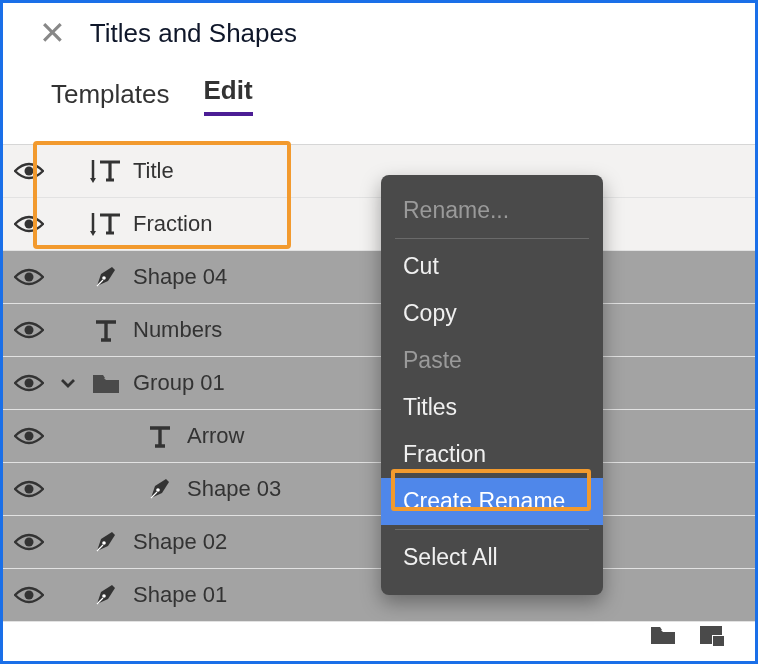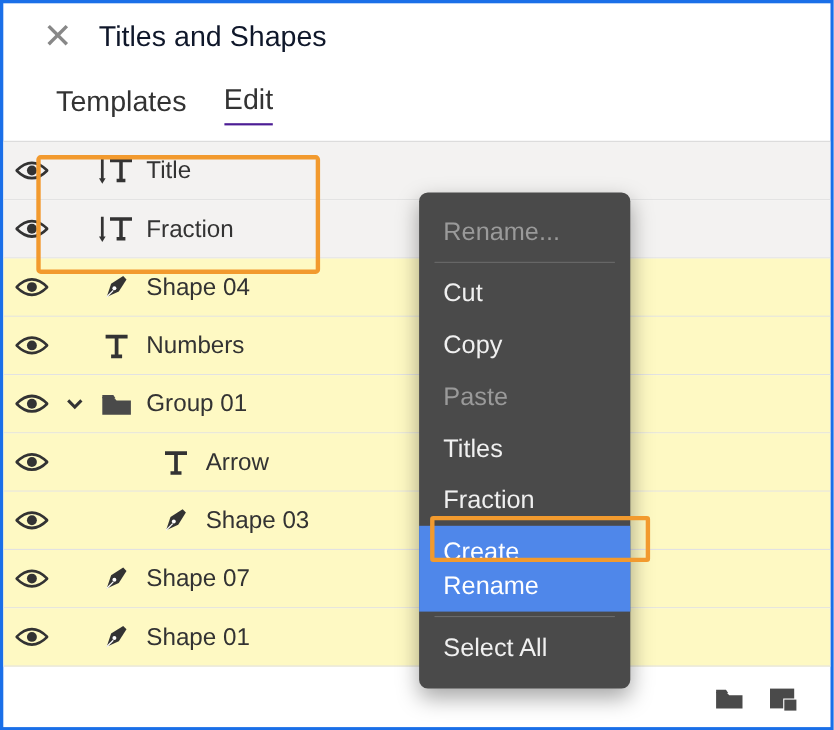--- a/index.html
+++ b/index.html
@@ -42,26 +42,26 @@
     padding: 18px 16px 0 48px;
     gap: 34px;
     font-size: 26px;
     color: #333;
   }
   .tab {
     padding-bottom: 6px;
     cursor: pointer;
   }
   .tab.active {
-    border-bottom: 2px solid #4c1d95;
-    font-weight: 400;
+    border-bottom: 4px solid #4c1d95;
+    font-weight: 700;
   }
   
   .layers {
-    margin-top: 14px;
+    margin-top: 28px;
     border-top: 1px solid #d6d6d6;
   }
   .layer-row {
     display: flex;
     align-items: center;
     height: 52px;
     border-bottom: 1px solid #e2e2e2;
     font-size: 22px;
     color: #333;
     position: relative;
@@ -100,28 +100,28 @@
     border-radius: 4px;
     pointer-events: none;
     box-sizing: border-box;
   }
   
   .layer-row.selected {
     background: #f3f2f1;
   }
   
   .layer-row:not(.selected) {
-    background: #fef9c3;
+    background: #a3a3a3;
   }
   
   .ctx-menu {
     position: absolute;
     left: 378px;
     top: 172px;
-    width: 192px;
+    width: 222px;
     background: #4a4a4a;
     border-radius: 8px;
     padding: 12px 0 14px 0;
     box-shadow: 0 8px 20px rgba(0,0,0,0.35);
     color: #f0f0f0;
     font-size: 23px;
   }
   .ctx-item {
     padding: 8px 22px;
     line-height: 1.35;
@@ -313,21 +313,21 @@
           </svg>
       </span>
       <span class="chev"></span>
       <span class="icon-slot">
         <svg width="30" height="30" viewBox="0 0 30 30">
           <path d="M6 24 L10 12 L21 5 L24 8 L17 19 Z" fill="#333"></path>
           <circle cx="13" cy="16" r="1.8" fill="#fff"></circle>
           <path d="M6 24 L12 18" stroke="#fff" stroke-width="1.2"></path>
         </svg>
       </span>
-      <span class="label">Shape 07</span>
+      <span class="label">Shape 02</span>
     </div>
 
     <div class="layer-row">
       <span class="eye">
         <svg width="30" height="20" viewBox="0 0 30 20">
             <path d="M1 10 Q15 -4 29 10 Q15 24 1 10 Z" fill="none" stroke="#333" stroke-width="2.4"></path>
             <circle cx="15" cy="10" r="4.5" fill="#333"></circle>
           </svg>
       </span>
       <span class="chev"></span>

